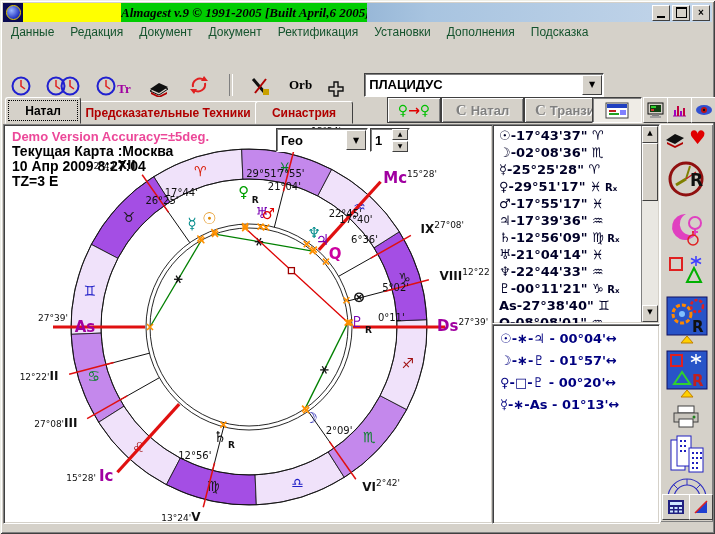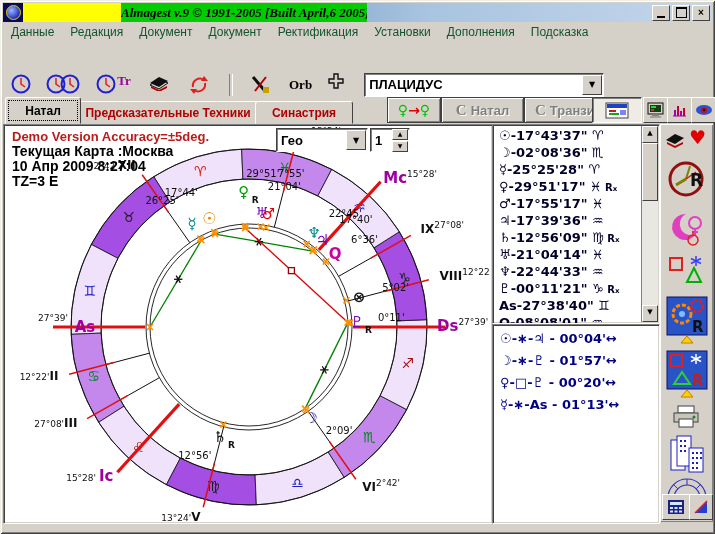--- a/index.html
+++ b/index.html
@@ -26,21 +26,21 @@
   .menubar{position:absolute;left:3px;top:22px;right:3px;height:19px;display:flex;align-items:center;}
   .menu-item{font-size:12px;color:#14532d;padding:2px 8px;cursor:default;}
   
   .mainbtns{position:absolute;left:3px;top:41px;right:3px;height:30px;display:flex;align-items:center;}
   .mb{font-size:14px;font-weight:bold;color:#000;padding:4px 16px;height:22px;display:flex;align-items:center;}
   .mb.pressed{background:#e9e5dd;border:1px solid;border-color:#404040 #fff #fff #404040;
       box-shadow:inset 1px 1px 0 #808080;margin-left:4px;}
   .mbsep{width:2px;height:24px;border-left:1px solid #808080;border-right:1px solid #fff;margin:0 2px;}
   
   .toolbar{position:absolute;left:3px;top:71px;right:3px;height:27px;display:flex;align-items:center;}
-  .tbi{display:flex;align-items:flex-start;justify-content:center;height:24px;}
+  .tbi{display:flex;align-items:flex-end;justify-content:center;height:24px;}
   .tbsep{width:2px;height:22px;border-left:1px solid #808080;border-right:1px solid #fff;margin:0 10px;}
   .orb-label{font-size:13px;font-weight:bold;font-family:"Liberation Serif",serif;color:#000;margin:0 10px 0 12px;}
   .combo{height:22px;background:#fff;border:1px solid;border-color:#404040 #fff #fff #404040;
       box-shadow:inset 1px 1px 0 #808080;display:flex;align-items:center;}
   .combo .val{flex:1;font-size:13px;font-weight:bold;padding:0 4px;color:#000;white-space:nowrap;overflow:hidden;}
   .combo .arrowbtn{width:18px;height:18px;margin:1px;background:#d5d1c9;border:1px solid;
       border-color:#fff #404040 #404040 #fff;display:flex;align-items:center;justify-content:center;
       font-size:8px;color:#000;font-family:"DejaVu Sans",sans-serif;}
   .house-combo{width:238px;margin-left:14px;}
   
@@ -58,21 +58,21 @@
   .qq .arr{color:#e00000;}
   .viewbtn{position:absolute;bottom:1px;height:24px;background:#d5d1c9;border:1px solid;
       border-color:#fff #404040 #404040 #fff;display:flex;align-items:center;justify-content:center;}
   .viewbtn.pressed{background:#efece6;border-color:#404040 #fff #fff #404040;box-shadow:inset 1px 1px 0 #808080;}
   
   .sunken{background:#fff;border:1px solid;border-color:#808080 #fff #fff #808080;
       box-shadow:inset 1px 1px 0 #404040,inset -1px -1px 0 #d5d1c9;}
   .chart-panel{position:absolute;left:3px;top:124px;width:488px;height:398px;}
   .chart-panel svg{position:absolute;left:2px;top:2px;}
   .chart-header{position:absolute;left:8px;top:4px;z-index:3;pointer-events:none;line-height:15px;}
-  .chart-header .demo{color:#b91c1c;font-size:13px;font-weight:bold;}
+  .chart-header .demo{color:#ec4899;font-size:13px;font-weight:bold;}
   .chart-header .l{color:#000;font-size:14px;font-weight:bold;}
   .geo-combo{position:absolute;left:272px;top:3px;width:90px;z-index:4;}
   .spinner{position:absolute;left:366px;top:3px;width:38px;height:22px;z-index:4;background:#fff;
       border:1px solid;border-color:#404040 #fff #fff #404040;box-shadow:inset 1px 1px 0 #808080;
       display:flex;align-items:center;}
   .spinner .val{flex:1;font-size:13px;font-weight:bold;padding-left:4px;color:#000;}
   .spinner .ud{width:16px;display:flex;flex-direction:column;margin-right:1px;gap:1px;}
   .spinner .ud div{height:9px;background:#d5d1c9;border:1px solid;border-color:#fff #404040 #404040 #fff;
       font-size:6px;line-height:8px;text-align:center;color:#000;font-family:"DejaVu Sans",sans-serif;}
   .planets-panel{position:absolute;left:492px;top:124px;width:166px;height:198px;overflow:hidden;}

